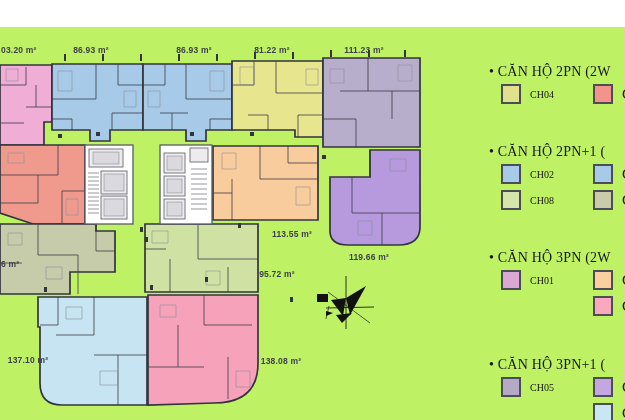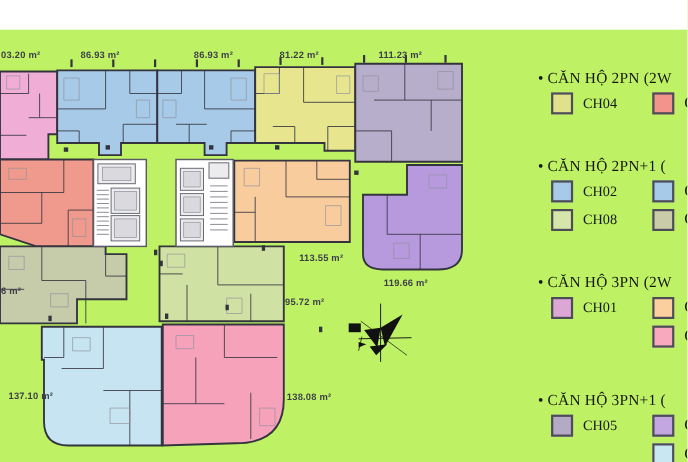--- a/index.html
+++ b/index.html
@@ -28,21 +28,21 @@
   .compass polygon, .compass rect { fill:#111; }
 
   .legend { position:absolute; left:483px; top:0; width:160px; height:420px;
             font-family:"Liberation Serif", serif; color:#161616; }
   .sec { position:absolute; left:0; width:160px; }
   .sec-title { font-size:14px; line-height:18px; letter-spacing:.2px;
                margin-left:6px; white-space:nowrap; }
   .lrow { display:flex; align-items:center; height:26px; white-space:nowrap; }
   .sw   { width:20px; height:20px; box-sizing:border-box;
           border:2px solid #4d4d58; margin-left:18px; flex:none; background:#fff; }
-  .code { font-size:13px; margin-left:9px; width:52px; flex:none; }
+  .code { font-size:10px; margin-left:9px; width:52px; flex:none; }
   .codeR{ font-size:15px; margin-left:9px; flex:none; }
   .ghost{ visibility:hidden; }
 </style>
 </head>
 <body>
 
 <div class="screen">
 
   <svg width="478" height="420" viewBox="0 0 478 420" style="position:absolute;left:0;top:0;">
 

